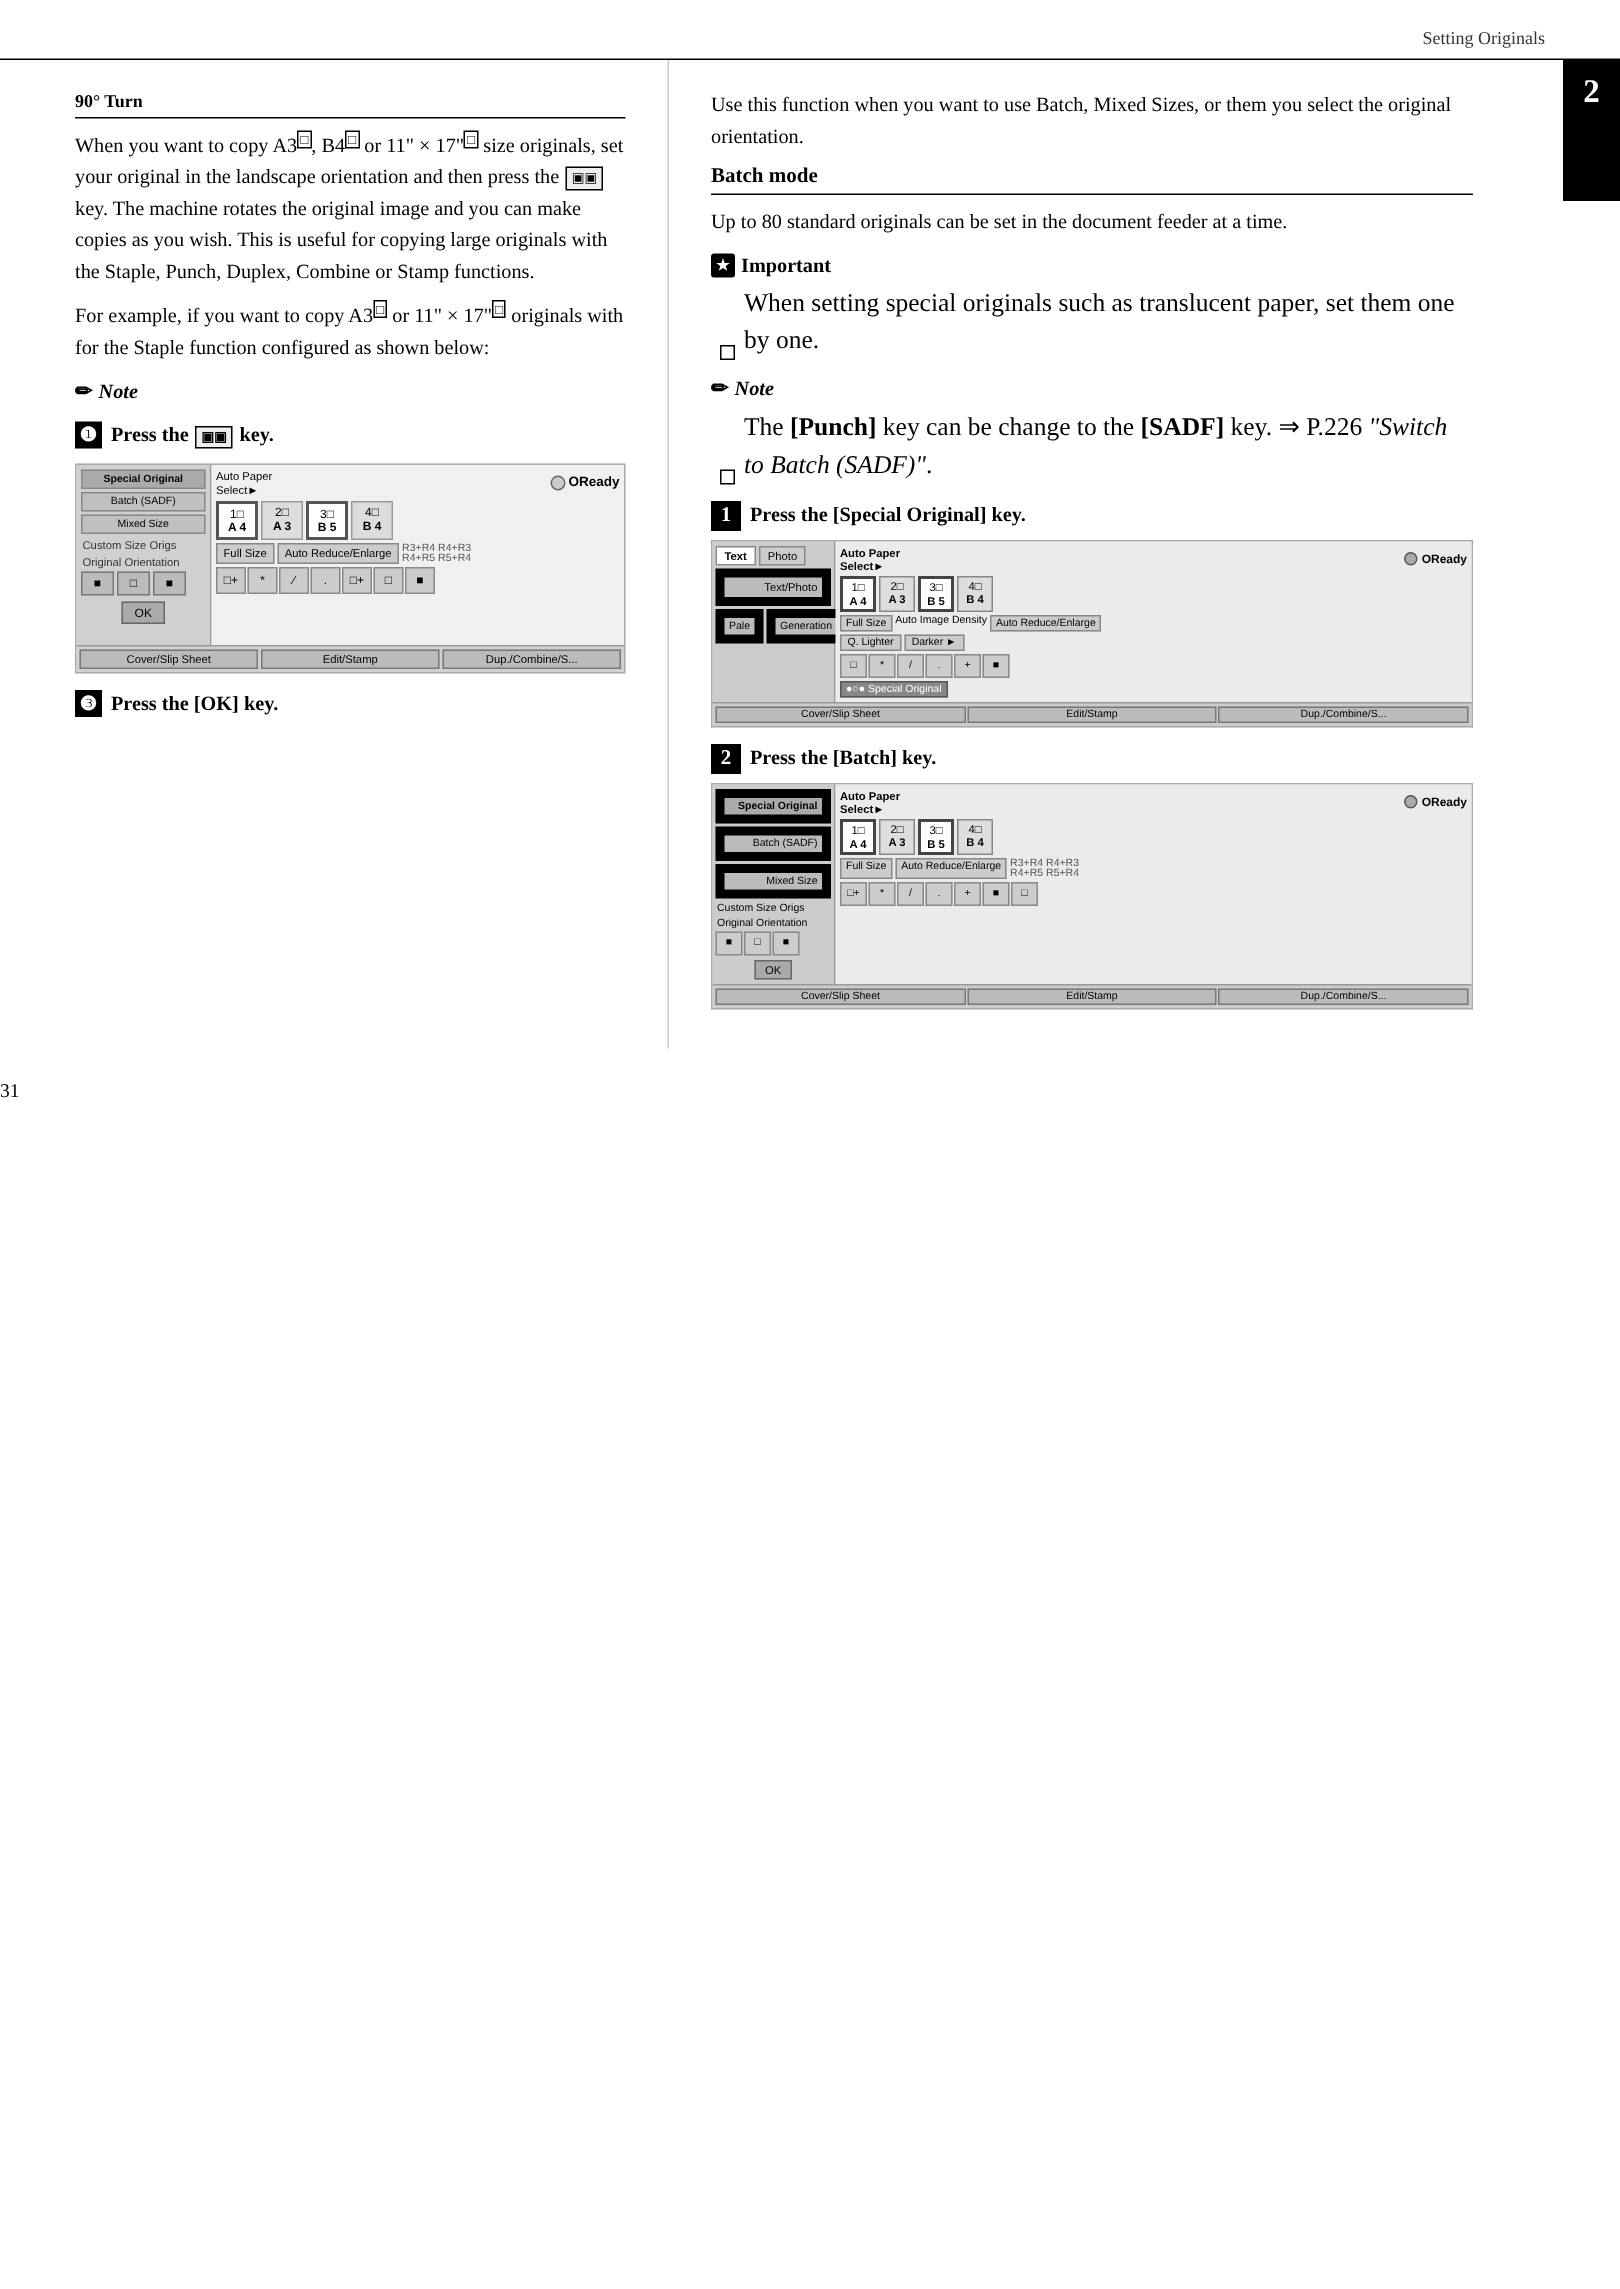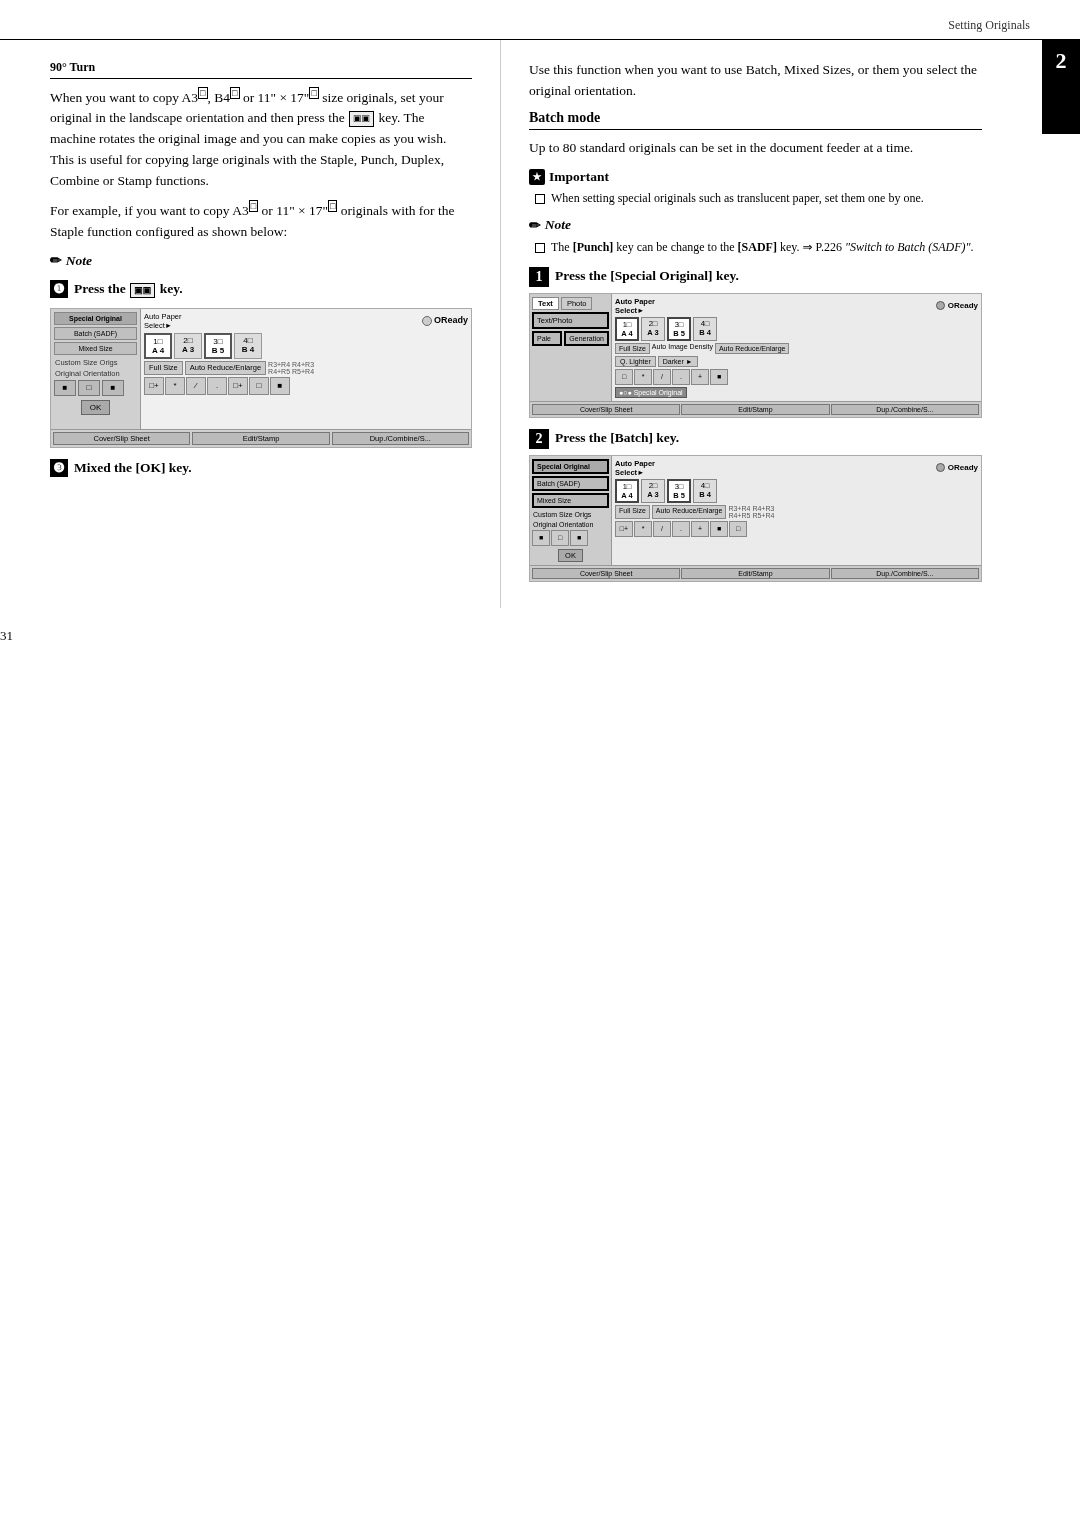--- a/index.html
+++ b/index.html
@@ -22,21 +22,21 @@
       color: #333;
     }
 
     .page-layout {
       display: flex;
       padding: 0 0 0 0;
     }
 
     
     .left-col {
-      width: 501px;
+      width: 446px;
       padding: 20px 28px 20px 50px;
       border-right: 1px solid #ccc;
     }
 
     
     .right-col {
       flex: 1;
       padding: 20px 50px 20px 28px;
       position: relative;
     }
@@ -90,23 +90,23 @@
       font-weight: bold;
     }
 
     .note-title .pencil-icon {
       font-style: normal;
       font-size: 14px;
     }
 
     .note-item {
       display: flex;
-      align-items: center;
+      align-items: flex-end;
       gap: 6px;
-      font-size: 12px;
+      font-size: 17px;
       line-height: 1.5;
       margin-bottom: 4px;
       padding-left: 6px;
     }
 
     .note-item .checkbox {
       width: 10px;
       height: 10px;
       border: 1px solid #000;
       flex-shrink: 0;
@@ -355,24 +355,24 @@
     .sm-sidebar {
       width: 82px;
       background: #ccc;
       border-right: 1px solid #999;
       padding: 3px 2px;
       font-size: 7.5px;
     }
 
     .sm-sidebar-item {
       background: #bbb;
-      border: 2px solid #000000;
+      border: 6px solid #000000;
       padding: 2px 3px;
       margin-bottom: 2px;
-      text-align: left;
+      text-align: right;
       font-size: 7.5px;
     }
 
     .sm-sidebar-item.active {
       background: #fff;
       font-weight: bold;
     }
 
     .sm-main {
       flex: 1;
@@ -607,21 +607,21 @@
       </div>
       <div class="panel-footer">
         <div class="panel-footer-btn">Cover/Slip Sheet</div>
         <div class="panel-footer-btn">Edit/Stamp</div>
         <div class="panel-footer-btn">Dup./Combine/S...</div>
       </div>
     </div>
 
     <div class="step-line" style="margin-top:10px;">
       <span class="step-num">❸</span>
-      <span class="step-text">Mixed the [OK] key.</span>
+      <span class="step-text">Press the [OK] key.</span>
     </div>
 
   </div>
 
   <div class="right-col">
     <div class="right-col-content">
 
       <div class="section-number-badge">2</div>
 
 

